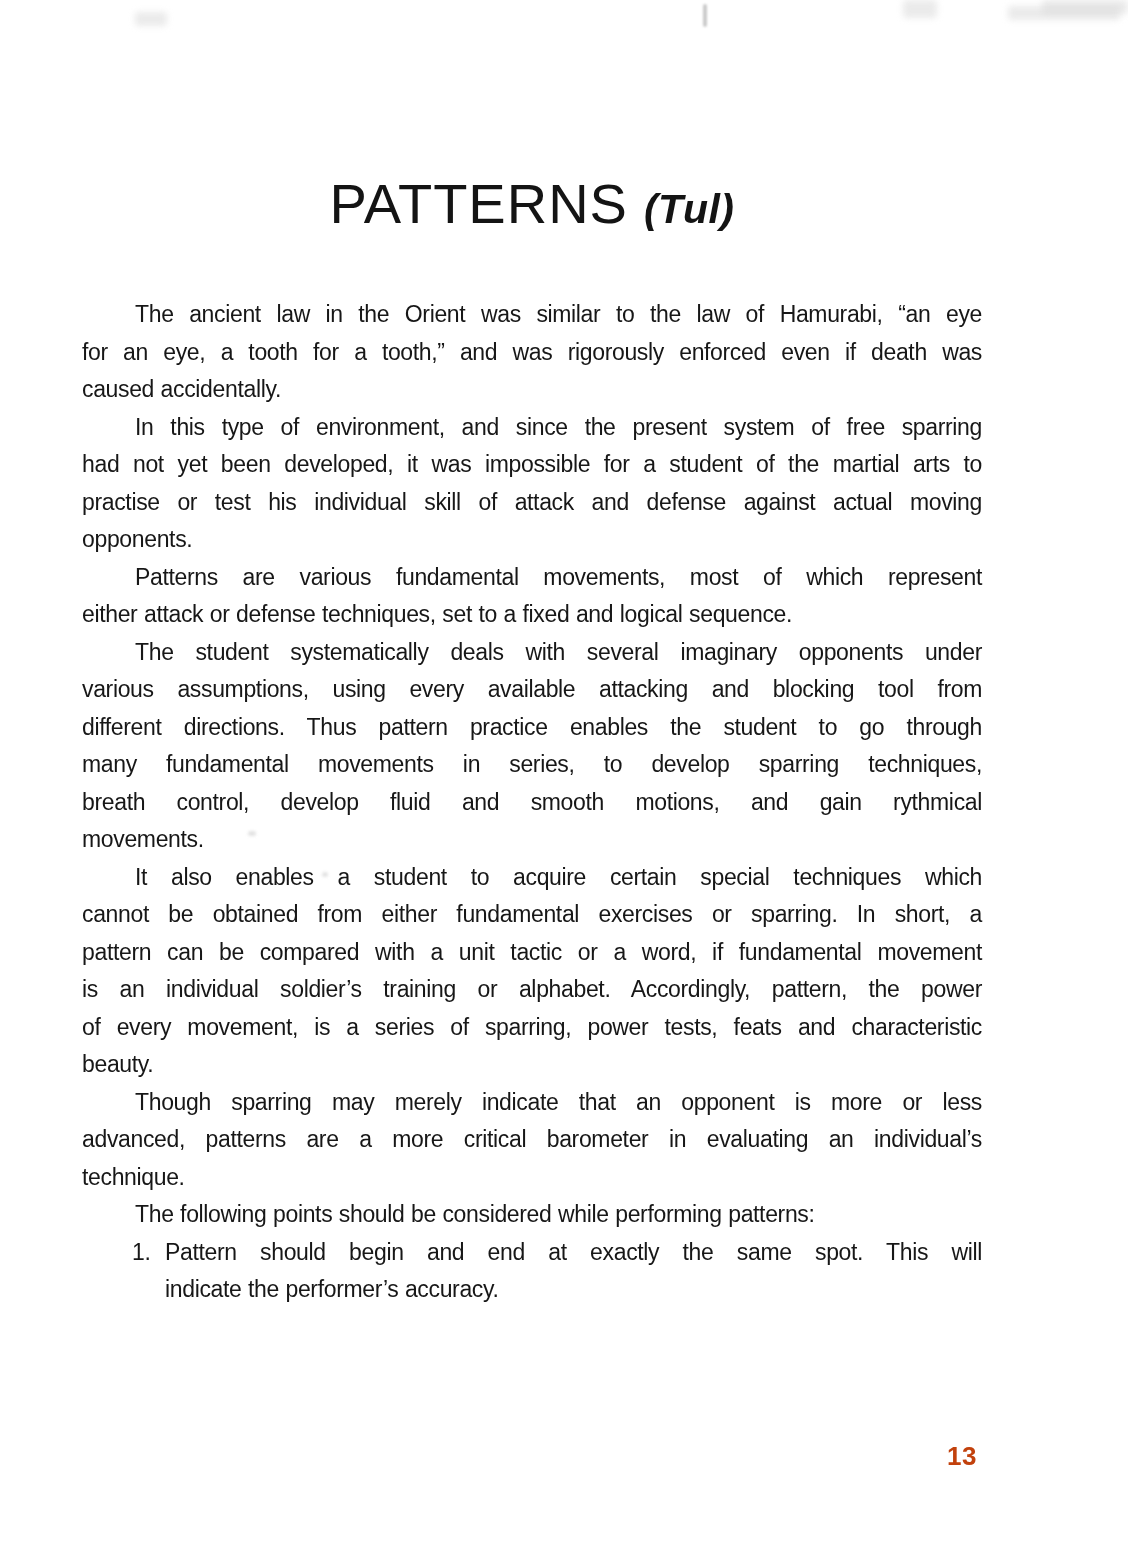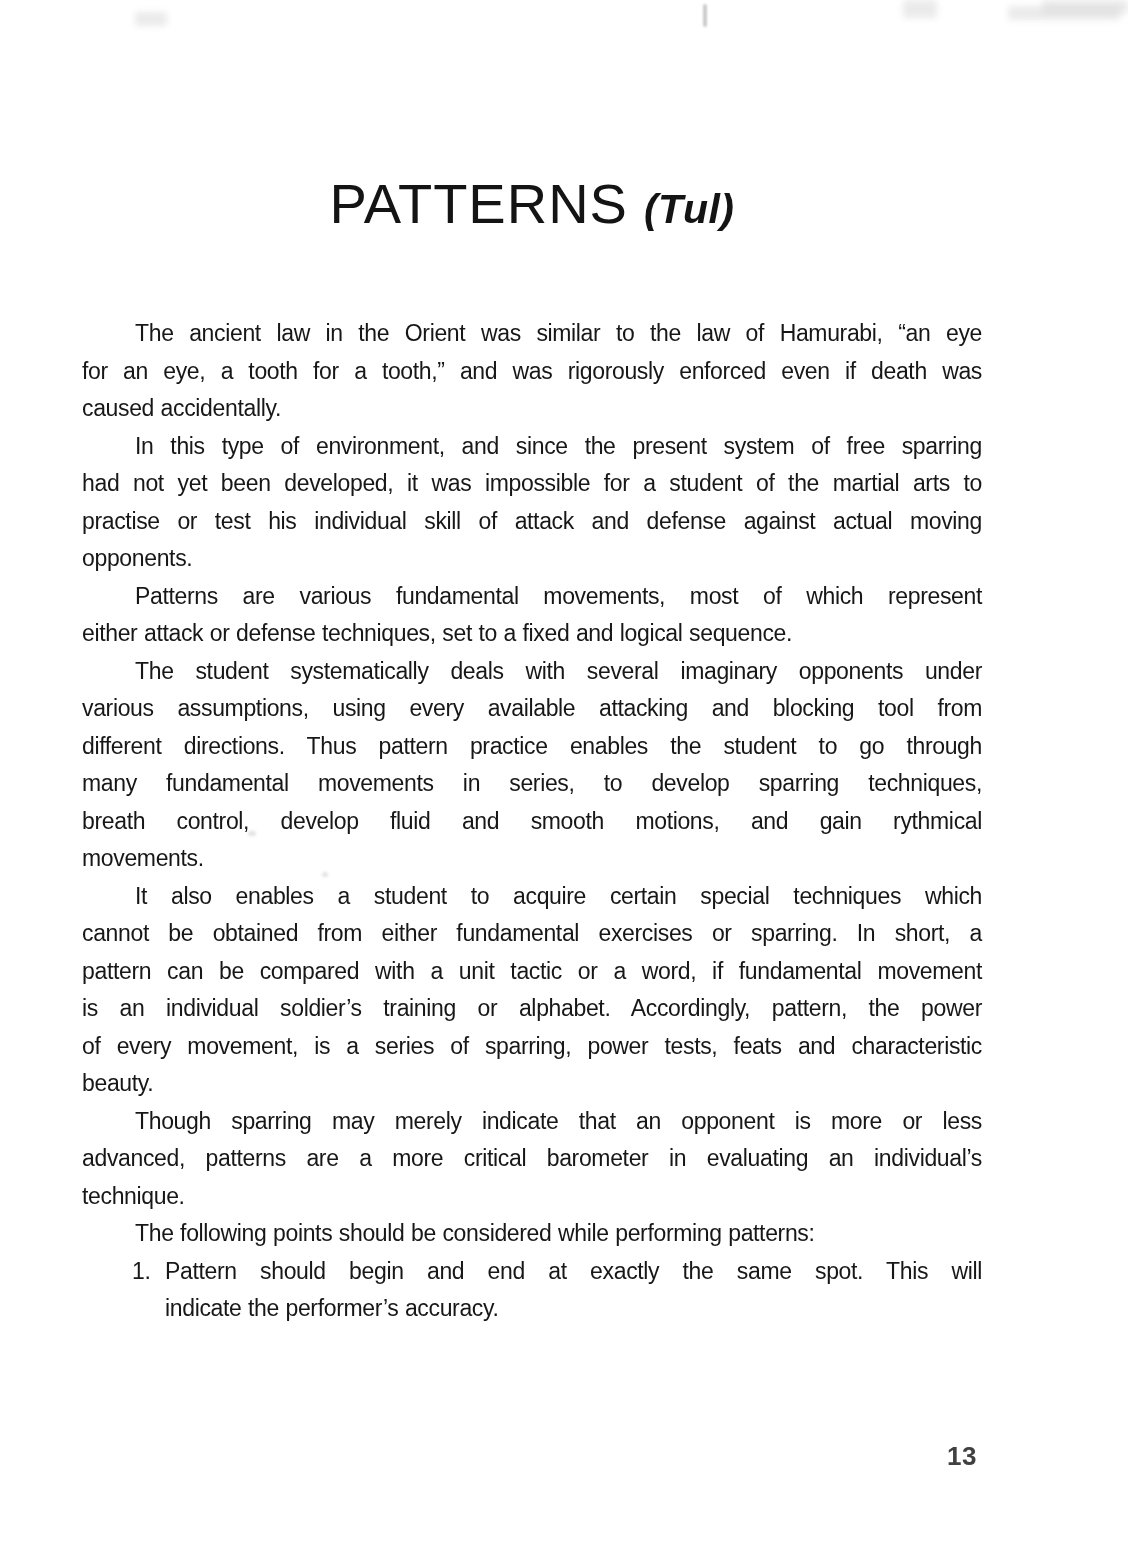--- a/index.html
+++ b/index.html
@@ -48,21 +48,21 @@
     font-weight: 700;
     font-style: italic;
     margin-left: 16px;
     letter-spacing: 0.5px;
     color: #141414;
   }
 
   .body-text {
     position: absolute;
     left: 82px;
-    top: 315px;
+    top: 296px;
     width: 900px;
     font-size: 23px;
     line-height: 37.5px;
     letter-spacing: -0.35px;
     word-spacing: 0.5px;
     color: #171717;
   }
   .line {
     text-align: justify;
     text-align-last: justify;
@@ -78,21 +78,21 @@
   }
   .list-body { flex: 1; min-width: 0; }
 
   .page-num {
     position: absolute;
     top: 1441px;
     right: 151px;
     font-size: 26px;
     font-weight: 700;
     letter-spacing: 0.5px;
-    color: #404040;
+    color: #c2410c;
   }
 </style>
 </head>
 <body>
 
 <div class="page">
 
   <div class="art" style="left:135px; top:12px; width:32px; height:14px;"></div>
   <div class="art dash" style="left:703px; top:4px;  width:4px;  height:23px;"></div>
   <div class="art" style="left:903px; top:0px;  width:34px; height:18px;"></div>

